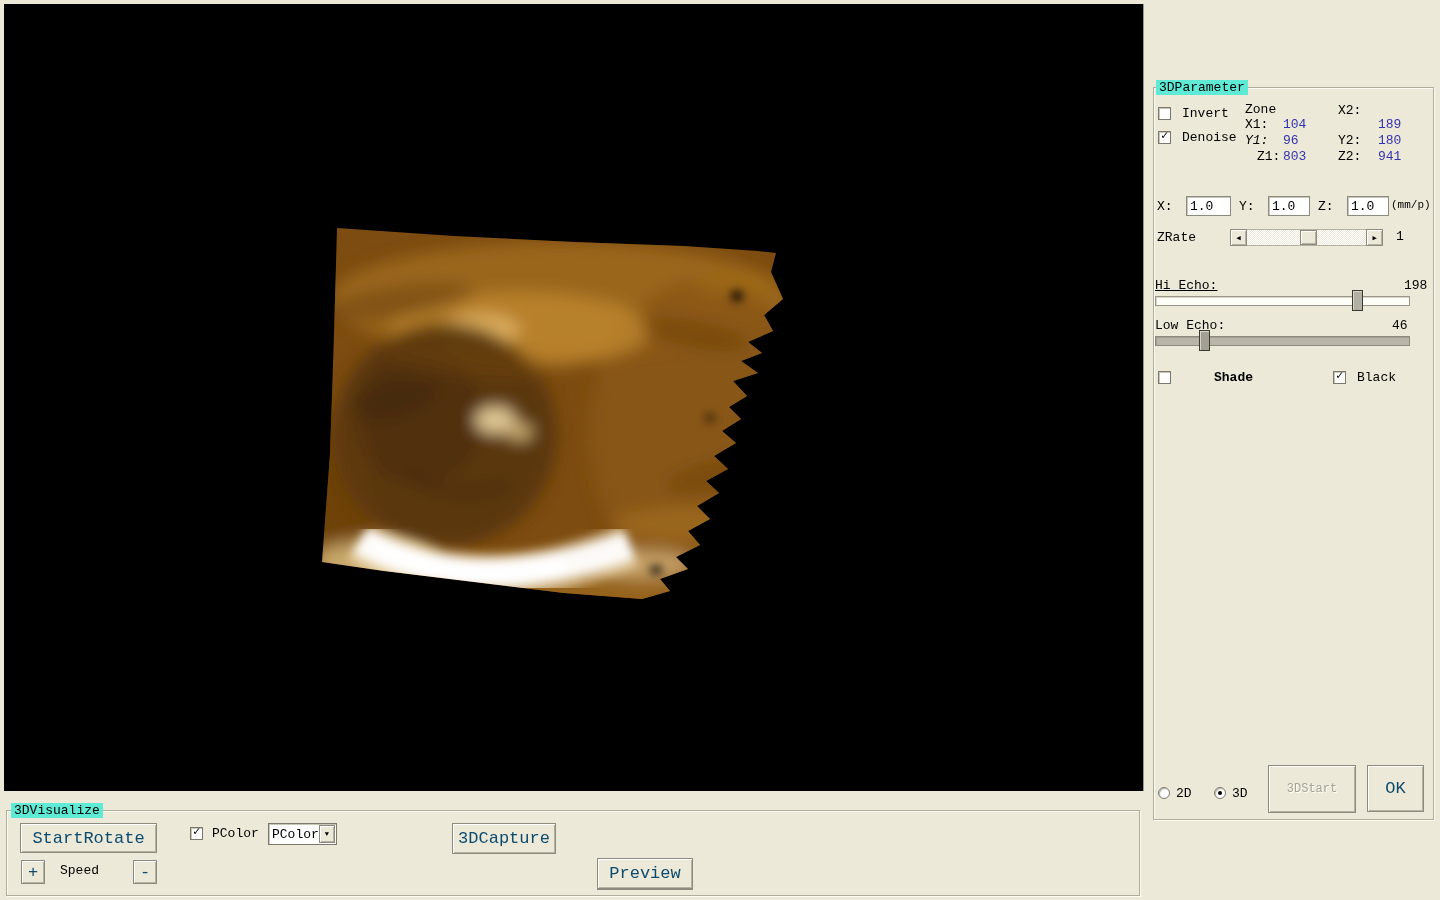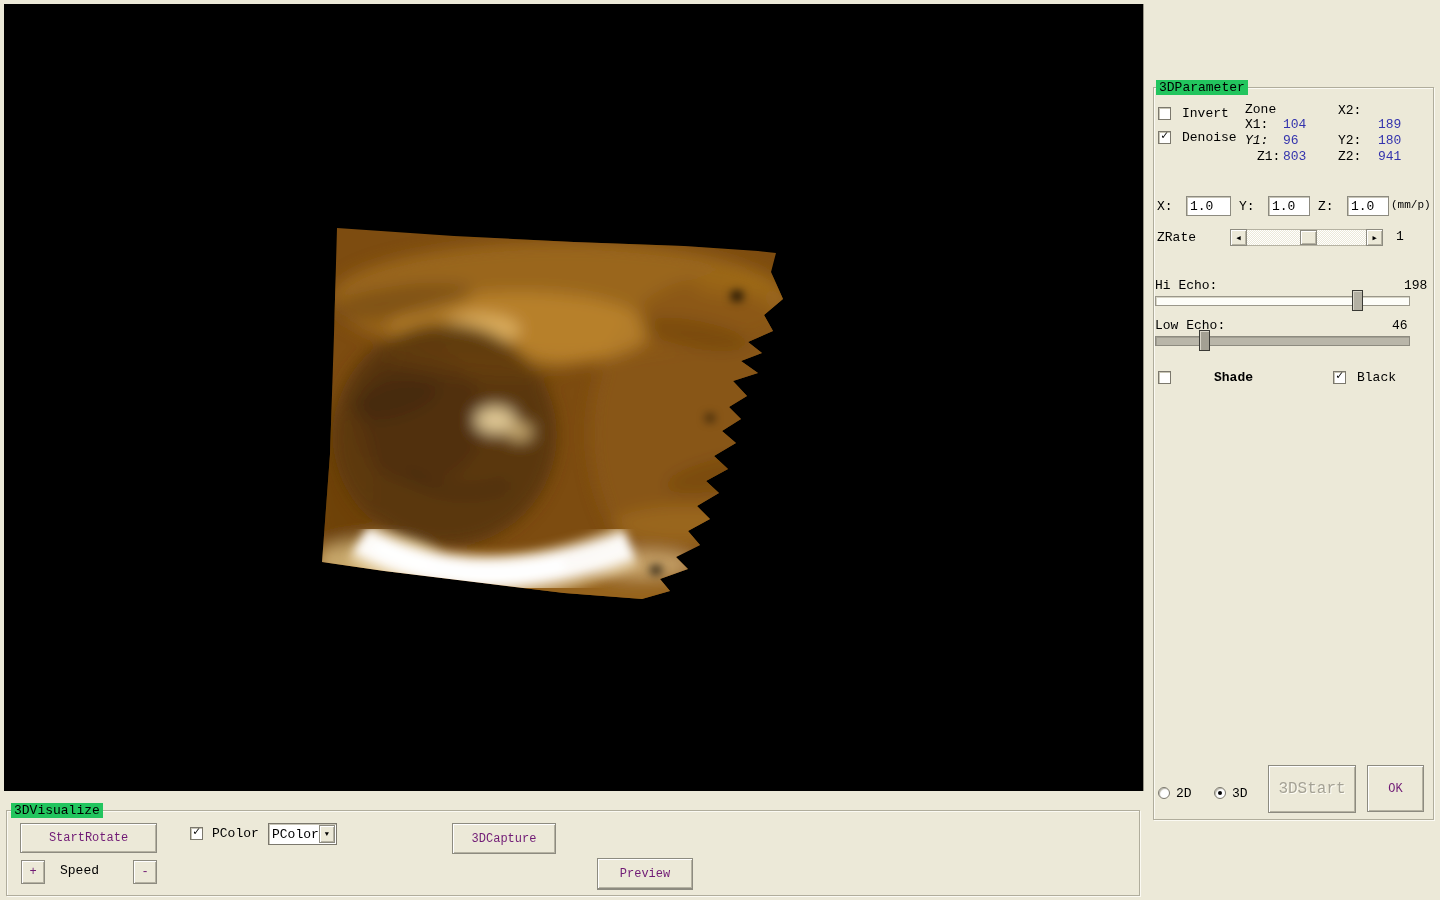--- a/index.html
+++ b/index.html
@@ -18,33 +18,33 @@
     background:#000;
     border-right:1px solid #9a978a;
   }
 
   
   .groupbox {
     border:1px solid #b0ad9c;
     box-shadow:1px 1px 0 #fbfaf3, inset 1px 1px 0 #fbfaf3;
   }
   .groupbox-title {
-    background:#22c55e; padding:0 3px; line-height:14px;
+    background:#5eead4; padding:0 3px; line-height:14px;
   }
 
   
   .lbl { white-space:nowrap; line-height:15px; }
   .val { color:#3333ad; }
 
   
   .btn {
     background:#ece9d8;
     border:1px solid #8d8b80;
     box-shadow:inset 1px 1px 0 #ffffff, inset -1px -1px 0 #b5b2a2;
-    font-family:inherit; font-size:12px; color:#701a75;
+    font-family:inherit; font-size:17px; color:#0c4a6e;
     display:flex; align-items:center; justify-content:center;
     cursor:pointer;
   }
   .btn.disabled { color:#a5a295; text-shadow:1px 1px 0 #fffef6; }
 
   
   .cb-box {
     width:13px; height:13px; background:#fff;
     border:1px solid #7b786d;
     box-shadow:inset 1px 1px 0 #c8c5b5;
@@ -210,21 +210,21 @@
 <div class="abs lbl" style="left:1157px; top:230px;">ZRate</div>
 <div class="abs sb" style="left:1230px; top:229px; width:153px;">
   <div class="sb-btn">◀</div>
   <div class="sb-track">
     <div class="sb-thumb" style="left:53px;"></div>
   </div>
   <div class="sb-btn">▶</div>
 </div>
 <div class="abs lbl" style="left:1396px; top:229px;">1</div>
 
-<div class="abs lbl" style="left:1155px; top:278px;">Hi Echo:</div>
+<div class="abs lbl" style="left:1155px; top:278px;text-decoration:underline;">Hi Echo:</div>
 <div class="abs lbl" style="left:1392px; top:278px;margin-left:12px;">198</div>
 <div class="abs slider-track-hi" style="left:1155px; top:296px; width:255px;"></div>
 <div class="abs slider-thumb" style="left:1352px; top:290px;"></div>
 
 <div class="abs lbl" style="left:1155px; top:318px;">Low Echo:</div>
 <div class="abs lbl" style="left:1392px; top:318px;">46</div>
 <div class="abs slider-track-lo" style="left:1155px; top:336px; width:255px;"></div>
 <div class="abs slider-thumb" style="left:1199px; top:330px; background:#a3a093;"></div>
 
 <div class="abs cb-box" style="left:1158px; top:371px;"></div>
@@ -234,21 +234,21 @@
   </div>
 <div class="abs lbl" style="left:1357px; top:370px;">Black</div>
 
 <div class="abs radio" style="left:1158px; top:787px;"></div>
 <div class="abs lbl" style="left:1176px; top:786px;">2D</div>
 <div class="abs radio checked" style="left:1214px; top:787px;">
     <span class="dot"></span>
   </div>
 <div class="abs lbl" style="left:1232px; top:786px;">3D</div>
 
-<button class="abs btn disabled" style="left:1268px; top:765px; width:88px; height:48px; font-size:16px;">3DStart</button>
+<button class="abs btn disabled" style="left:1268px; top:765px; width:88px; height:48px; font-size:12px;">3DStart</button>
 <button class="abs btn" style="left:1367px; top:765px; width:57px; height:47px;">OK</button>
 
 <div class="abs groupbox" style="left:6px; top:810px; width:1134px; height:86px;"></div>
 <div class="abs groupbox-title lbl" style="left:11px; top:803px;">3DVisualize</div>
 
 <button class="abs btn" style="left:20px; top:823px; width:137px; height:30px;">StartRotate</button>
 
 <div class="abs cb-box checked" style="left:190px; top:827px;">
     <span class="mark">✓</span>
   </div>

